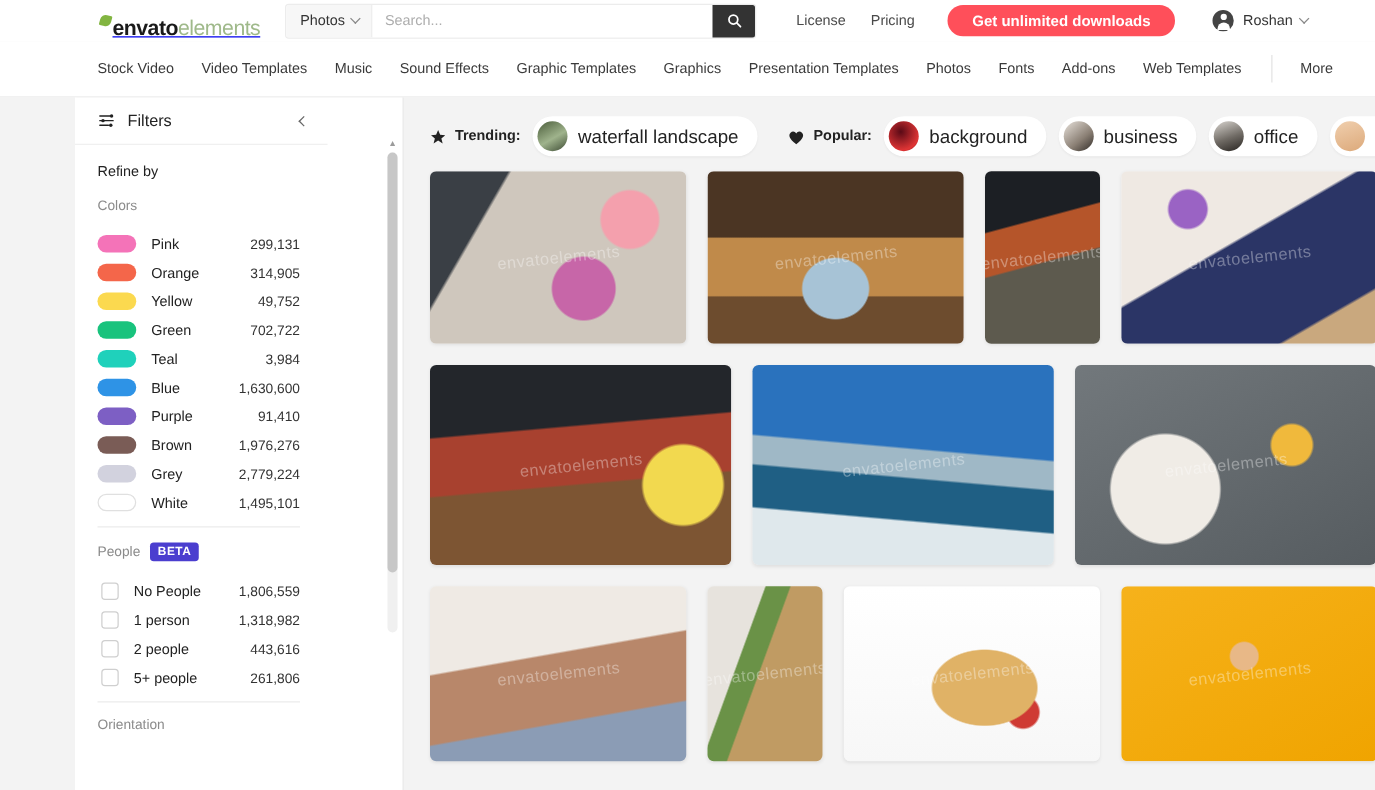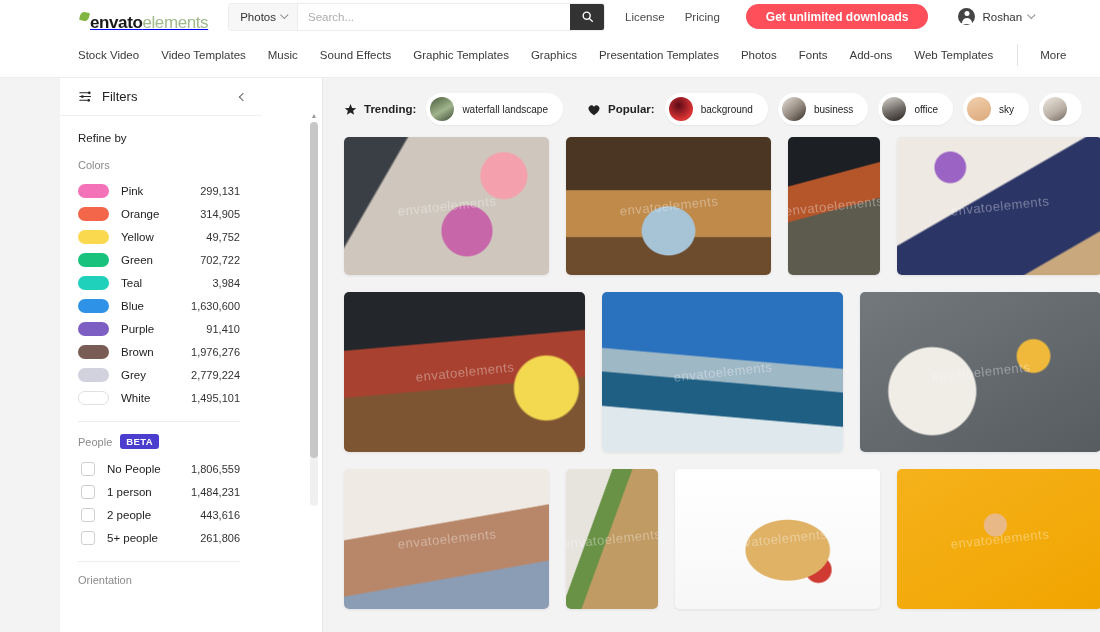--- a/index.html
+++ b/index.html
@@ -75,21 +75,21 @@
   }
   .search-input::placeholder { color: #adadad; }
   .search-btn {
     width: 34px; height: 28px;
     background: #333333;
     border: none;
     display: flex; align-items: center; justify-content: center;
     cursor: pointer;
   }
 
-  .toplinks { display: flex; align-items: flex-end; gap: 20px; margin-left: 20px; }
+  .toplinks { display: flex; align-items: flex-end; gap: 20px; margin-left: 32px; }
   .toplink { font-size: 11.5px; color: #4a4a4a; text-decoration: none; white-space: nowrap; }
 
   .cta {
     margin-left: 26px;
     background: #ff4f5a;
     color: #fff;
     font-size: 12px;
     font-weight: 700;
     border: none;
     border-radius: 14px;
@@ -182,21 +182,21 @@
     width: 202px;
     position: relative;
   }
   .refine { font-size: 11.5px; font-weight: 400; color: #222; margin-bottom: 15px; }
   .sec-label { font-size: 11px; color: #8b8b8b; margin-bottom: 8px; display:flex; align-items:center; gap:8px;}
   .beta {
     background: #4b3ecf; color: #fff; font-size: 9.5px; font-weight: 700;
     padding: 2px 6px; border-radius: 3px; letter-spacing: .4px;
   }
   .color-row, .ppl-row {
-    display: flex; align-items: center;
+    display: flex; align-items: flex-end;
     height: 23px;
     font-size: 11.5px;
     color: #222;
     cursor: pointer;
   }
   .swatch {
     width: 31px; height: 14px; border-radius: 8px;
     flex: none;
   }
   .cbox {
@@ -242,21 +242,21 @@
     display: flex; align-items: center; gap: 7px;
     font-size: 11.5px; font-weight: 700; color: #222;
     white-space: nowrap;
   }
   .chip-label.second { margin-left: 14px; }
   .chip {
     display: flex; align-items: center; gap: 8px;
     background: #fff;
     border-radius: 18px;
     padding: 4px 15px 4px 4px;
-    font-size: 10px;
+    font-size: 15px;
     color: #222;
     cursor: pointer;
     white-space: nowrap;
     box-shadow: 0 1px 2px rgba(0,0,0,0.05);
   }
   .thumb {
     width: 24px; height: 24px; border-radius: 50%; flex: none;
     background-size: cover;
   }
 
@@ -422,21 +422,21 @@
       </div>
       <div>
         <div class="ppl-row">
           <span class="cbox"></span>
           <span class="c-name">No People</span>
           <span class="c-count">1,806,559</span>
         </div>
         <div class="ppl-row">
           <span class="cbox"></span>
           <span class="c-name">1 person</span>
-          <span class="c-count">1,484,231</span>
+          <span class="c-count">1,318,982</span>
         </div>
         <div class="ppl-row">
           <span class="cbox"></span>
           <span class="c-name">2 people</span>
           <span class="c-count">443,616</span>
         </div>
         <div class="ppl-row">
           <span class="cbox"></span>
           <span class="c-name">5+ people</span>
           <span class="c-count">261,806</span>

